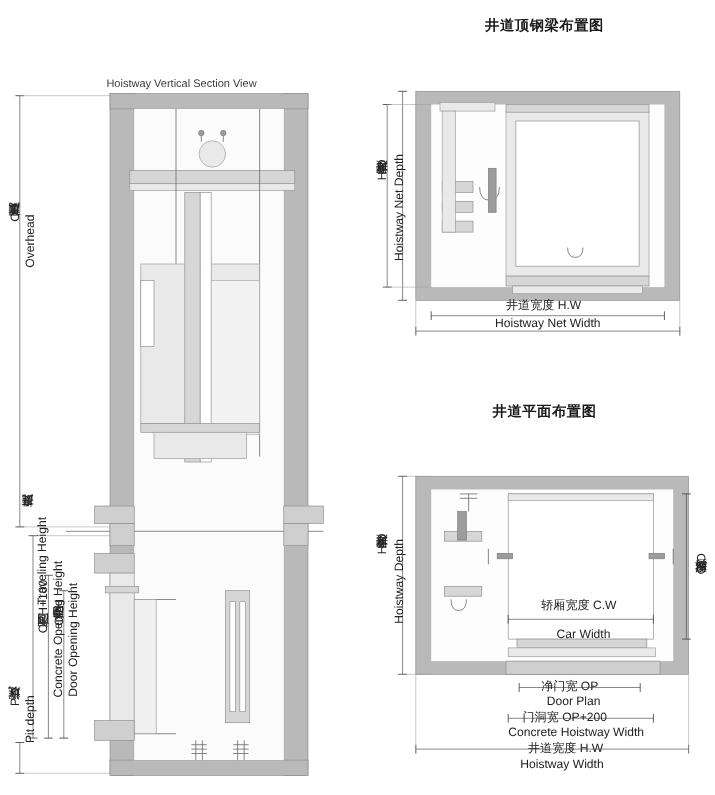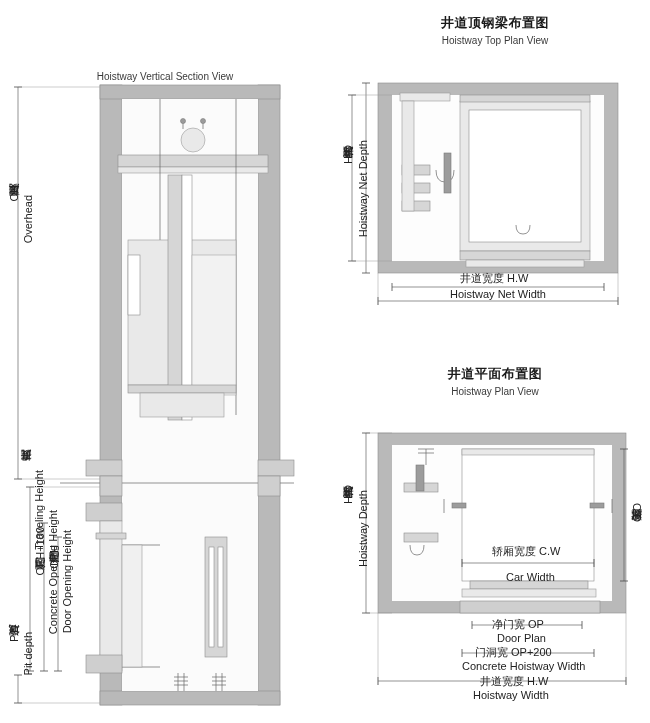--- a/index.html
+++ b/index.html
@@ -125,21 +125,20 @@
 
   <div class="lbl vert flip" style="left:48px;top:545px;">净门高 OPH</div>
   <div class="lbl vert flip" style="left:61px;top:530px;">Door Opening Height</div>
 
   <div class="lbl vert flip" style="left:8px;top:625px;">底坑深 P.D</div>
   <div class="lbl vert flip" style="left:22px;top:632px;">Pit depth</div>
 </div>
 
 <div class="panel" style="left:340px;top:0;width:310px;height:320px;">
   <div class="title-cn" style="position:absolute;left:30px;top:14px;width:250px;">井道顶钢梁布置图</div>
-  <div class="title-en" style="position:absolute;left:30px;top:32px;width:250px;">Hoistway Top Plan View</div>
 
   <svg width="310" height="260" style="position:absolute;left:0;top:55px;">
 
     <rect class="wall" x="38" y="28" width="240" height="190"></rect>
     <rect class="lighter" x="52" y="40" width="212" height="166" style="fill:#fdfdfd;stroke:none"></rect>
 
     <rect class="light" x="60" y="38" width="50" height="8"></rect>
     <rect class="mid" x="62" y="110" width="28" height="10"></rect>
     <rect class="mid" x="62" y="128" width="28" height="10"></rect>
     <rect class="mid" x="62" y="146" width="28" height="10"></rect>
@@ -174,21 +173,20 @@
   </svg>
 
   <div class="lbl vert flip" style="left:2px;top:145px;">井道深度 H.D</div>
   <div class="lbl vert flip" style="left:17px;top:140px;">Hoistway Net Depth</div>
   <div class="lbl" style="left:120px;top:272px;">井道宽度 H.W</div>
   <div class="lbl" style="left:110px;top:288px;">Hoistway Net Width</div>
 </div>
 
 <div class="panel" style="left:340px;top:355px;width:310px;height:368px;">
   <div class="title-cn" style="position:absolute;left:30px;top:10px;width:250px;">井道平面布置图</div>
-  <div class="title-en" style="position:absolute;left:30px;top:28px;width:250px;">Hoistway Plan View</div>
 
   <svg width="310" height="320" style="position:absolute;left:0;top:58px;">
 
     <rect class="wall" x="38" y="20" width="248" height="180"></rect>
     <rect class="lighter" x="52" y="32" width="220" height="156" style="fill:#fdfdfd;stroke:none"></rect>
 
     <rect class="mid" x="64" y="70" width="34" height="9"></rect>
     <rect class="dark" x="76" y="52" width="8" height="26"></rect>
     <rect class="mid" x="64" y="120" width="34" height="9"></rect>
     <path class="ln" d="M70 132 q0 10 7 10 q7 0 7 -10"></path>

